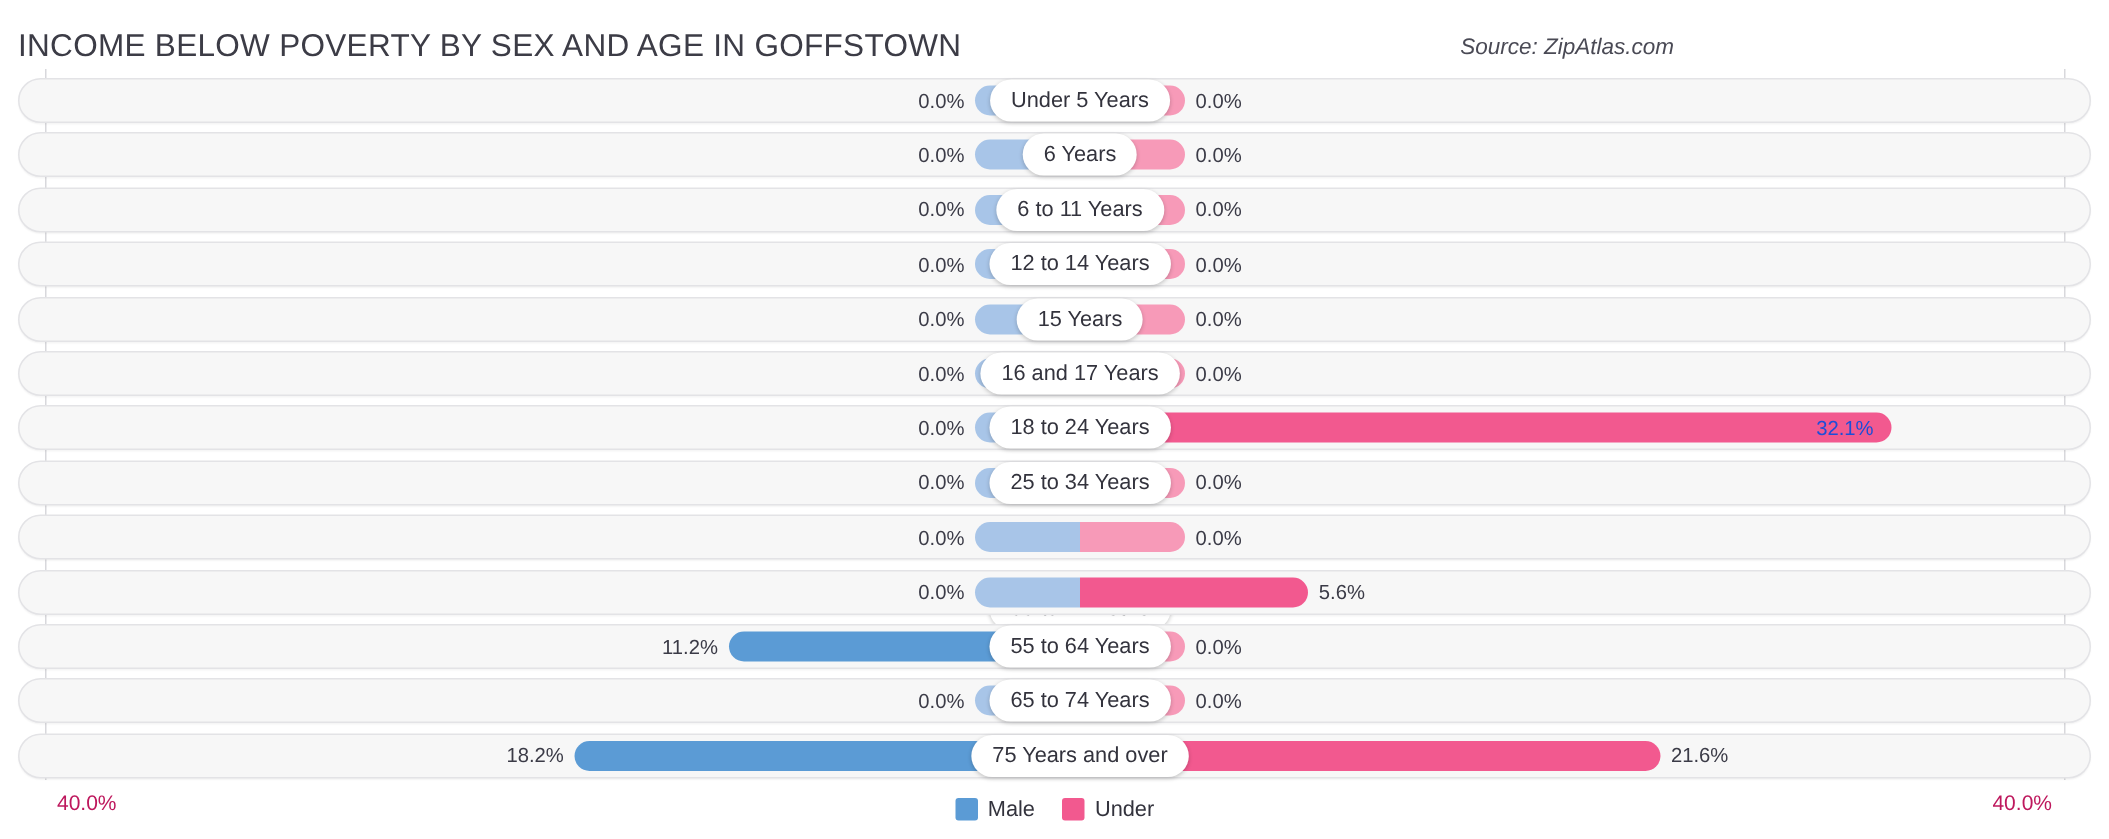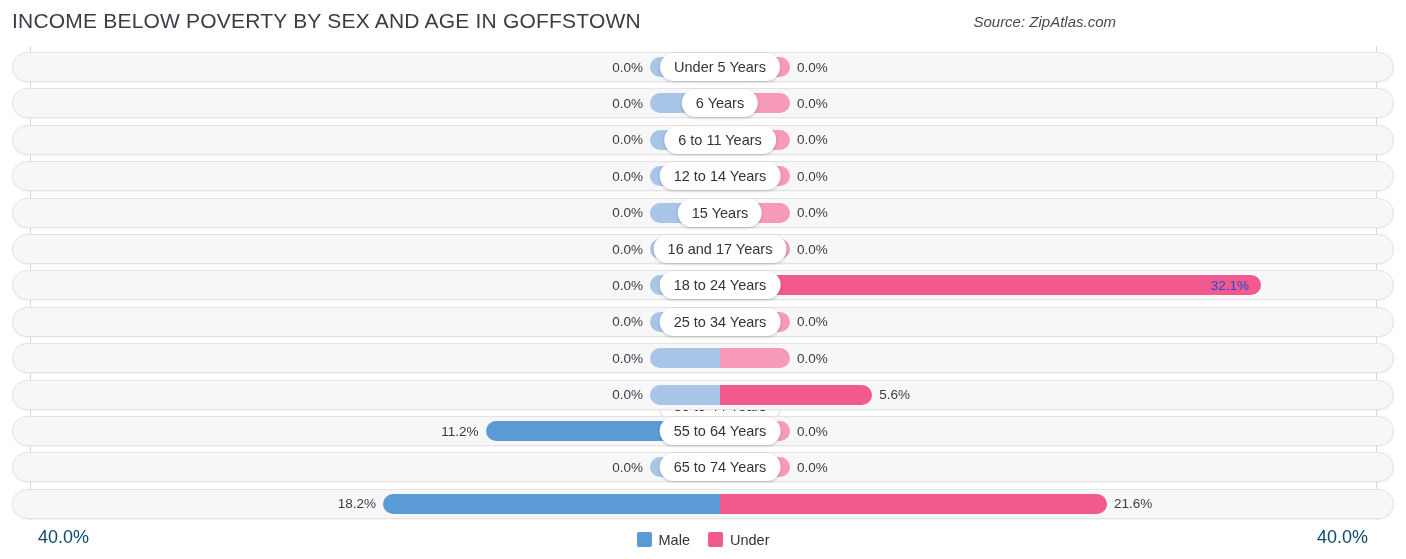--- a/index.html
+++ b/index.html
@@ -5,21 +5,21 @@
   html,body{margin:0;padding:0;}
   body{
     width:1406px;height:559px;
     background:#ffffff;
     font-family:"Liberation Sans", sans-serif;
     color:#3b3b47;
     overflow:hidden;
     position:relative;
   }
   .header{
-    position:absolute;left:0;top:0;width:1128px;height:42px;
+    position:absolute;left:0;top:10px;width:1128px;height:42px;
   }
   .title{
     position:absolute;left:12px;top:9px;
     font-size:21px;letter-spacing:.2px;color:#3c3c46;
     white-space:nowrap;
   }
   .source{
     position:absolute;right:12px;top:13px;
     font-size:15px;font-style:italic;color:#4a4a55;
     white-space:nowrap;
@@ -76,21 +76,21 @@
     white-space:nowrap;
   }
   .val.vleft{justify-content:flex-end;}
   .val.vright{justify-content:flex-start;}
   .val.inside{color:#1d4ed8;}
 
   .footer{
     position:absolute;left:0;top:520px;width:1406px;height:39px;
   }
   .axlabel{
-    position:absolute;top:7px;font-size:18px;color:#0c4a6e;white-space:nowrap;
+    position:absolute;top:7px;font-size:14px;color:#be185d;white-space:nowrap;
   }
   .axlabel.left{left:38px;}
   .axlabel.right{right:38px;}
   .legend{
     position:absolute;left:0;top:0;width:1406px;height:39px;
     display:flex;align-items:center;justify-content:center;gap:18px;
   }
   .legitem{display:flex;align-items:center;gap:7px;}
   .swatch{width:15px;height:15px;border-radius:2px;}
   .legtext{font-size:14.5px;color:#33333d;}
@@ -212,20 +212,21 @@
         <div class="val vright" style="left: 768px;">0.0%</div>
         <div class="pill" style="left: 691px;">65 to 74 Years</div>
       </div>
     </div>
     <div class="row" style="top: 442.8px;">
       <div class="barwrap">
         <div class="bar male on" style="left: 353.915px; width: 337.085px;"></div>
         <div class="bar female on" style="left: 691px; width: 386.98px;"></div>
         <div class="val vleft" style="left: 0px; width: 346.915px;">18.2%</div>
         <div class="val vright" style="left: 1084.98px; text-align: center;">21.6%</div>
+        <div class="pill" style="left: 691px;">75 Years and over</div>
       </div>
     </div>
   </div>
 
 <div class="footer">
   <div class="axlabel left">40.0%</div>
   <div class="axlabel right">40.0%</div>
   <div class="legend">
     <div class="legitem">
       <span class="swatch" id="sw-male" style="background: rgb(91, 155, 213);"></span>

